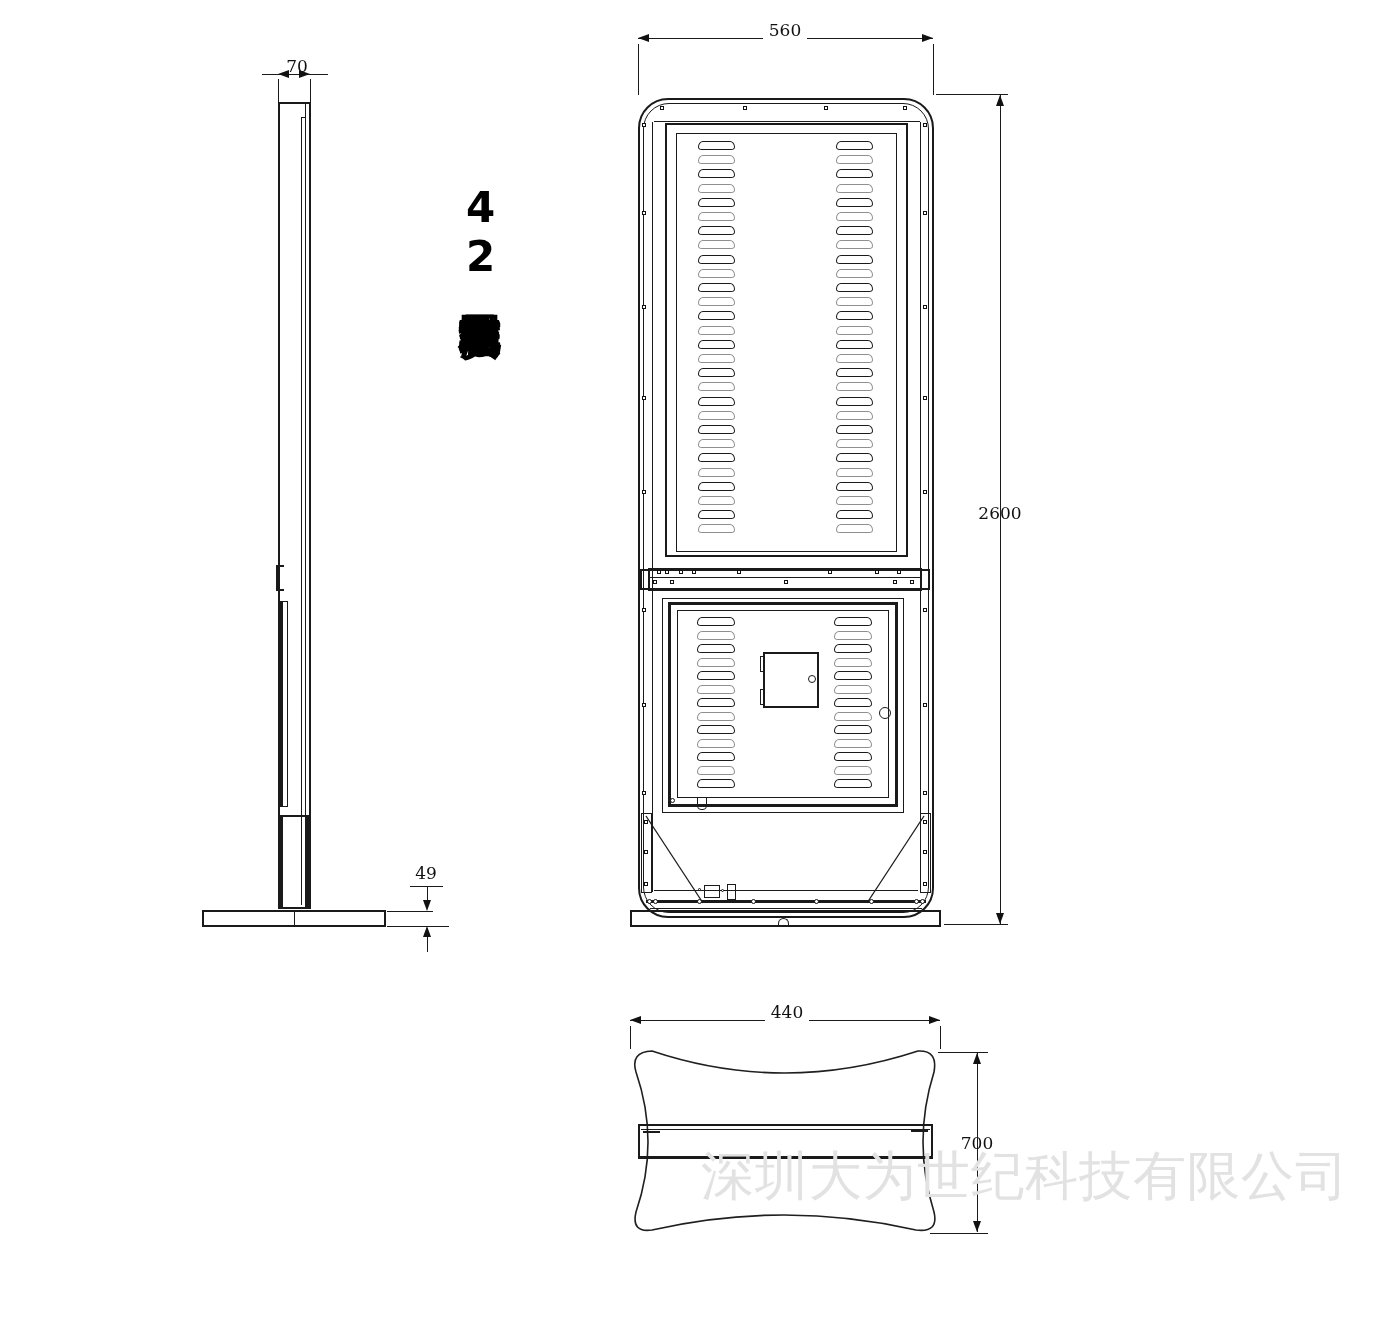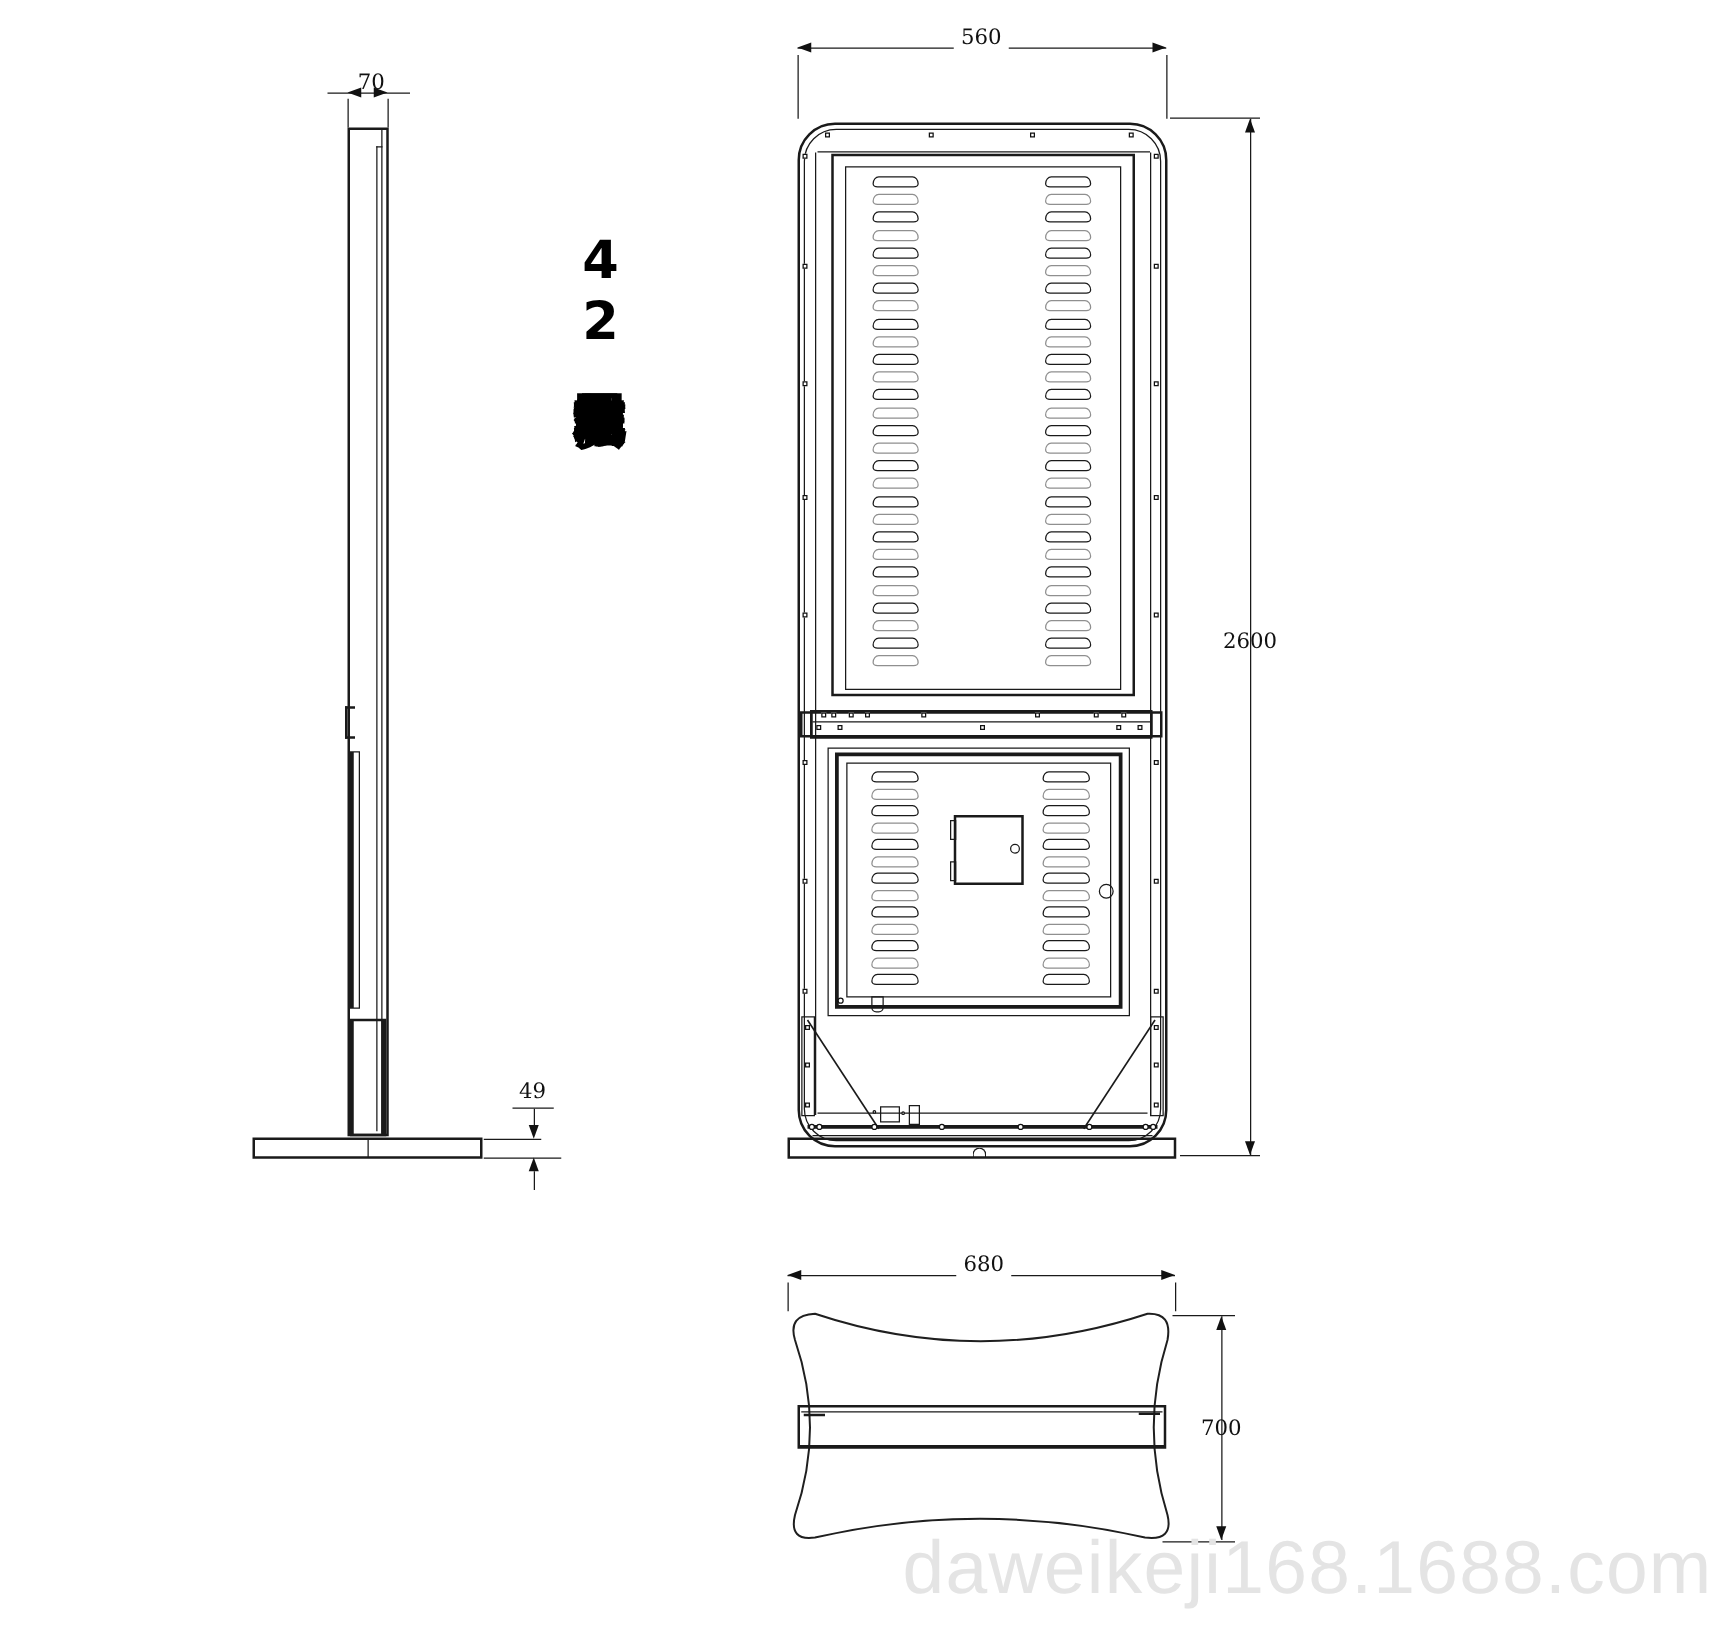--- a/index.html
+++ b/index.html
@@ -30,21 +30,21 @@
   .notch{position:absolute;box-sizing:border-box;border:1.5px solid #1a1a1a;border-bottom:none;
          border-radius:6px 6px 0 0;background:#fff;}
 </style>
 </head>
 <body>
 
 <div id="canvas">
 
   <div id="title-v">42寸苹果落地安装结构图</div>
 
-  <div id="wm2" class="wm">daweikeji168.1688.com</div>
+  <div id="wm1" class="wm">深圳大为世纪科技有限公司</div>
 
   <svg width="1381" height="1320">
     <line x1="646" y1="816" x2="703" y2="903" stroke="#1a1a1a" stroke-width="1.3"></line>
     <line x1="924" y1="816" x2="867" y2="903" stroke="#1a1a1a" stroke-width="1.3"></line>
     <path d="M 636 1072 Q 630 1052 652 1051 Q 784 1095 918 1051 Q 938 1050 934 1072 Q 912 1142 934 1212 Q 939 1233 916 1230 Q 784 1200 652 1230 Q 631 1233 636 1212 Q 660 1142 636 1072 Z" fill="none" stroke="#1f1f1f" stroke-width="1.6"></path>
   </svg>
 
   <div class="abs" style="left:0;top:0;">
     <div class="bracket" style="left:276px;top:565px;width:8px;height:26px;"></div>
   </div>
@@ -261,16 +261,16 @@
       <div class="screw" style="left: 919.5px; top: 898.5px; width: 5px; height: 5px; border-radius: 50%;"></div>
       <div class="screw" style="left: 697.5px; top: 887.5px; width: 3px; height: 3px; border-radius: 50%;"></div>
       <div class="screw" style="left: 720.5px; top: 888.5px; width: 3px; height: 3px; border-radius: 50%;"></div>
       <div class="screw" style="left: 669.5px; top: 797.5px; width: 5px; height: 5px; border-radius: 50%;"></div>
     </div>
 
   <div class="dim" style="left:279px;top:56px;width:36px;">70</div>
   <div class="dim" style="left:405px;top:863px;width:42px;">49</div>
   <div class="dim bgw" style="left:763px;top:20px;width:44px;">560</div>
   <div class="dim" style="left:976px;top:503px;width:48px;">2600</div>
-  <div class="dim bgw" style="left:765px;top:1002px;width:44px;">680</div>
+  <div class="dim bgw" style="left:765px;top:1002px;width:44px;">440</div>
   <div class="dim" style="left:955px;top:1133px;width:44px;">700</div>
 
 </div>
 
 </body></html>

